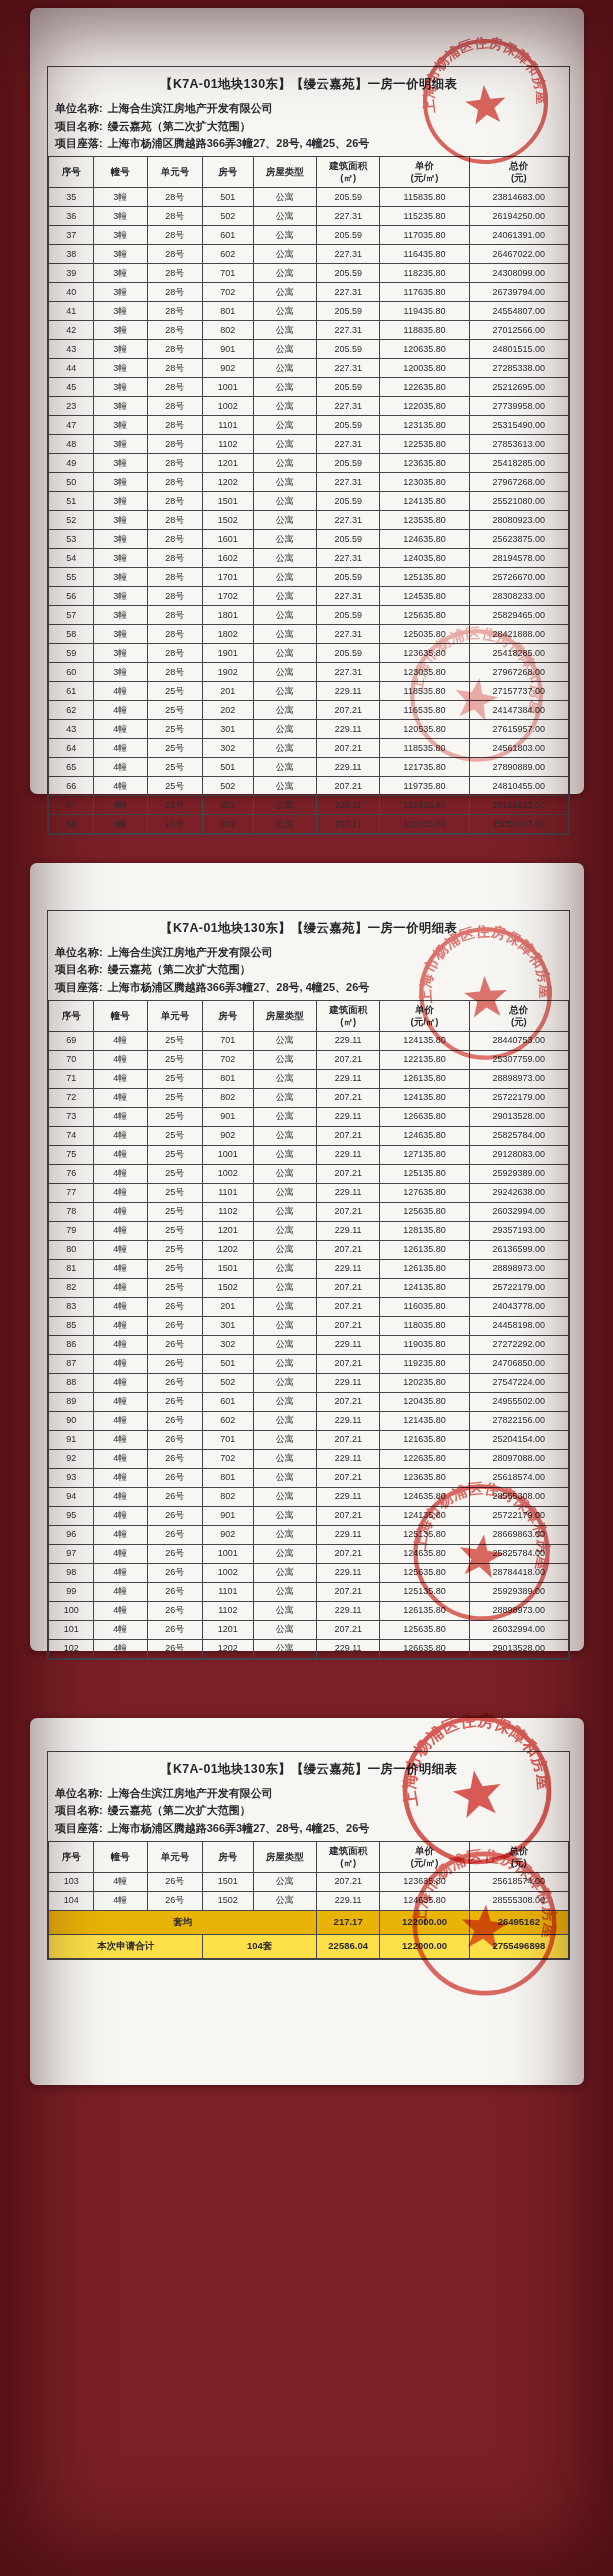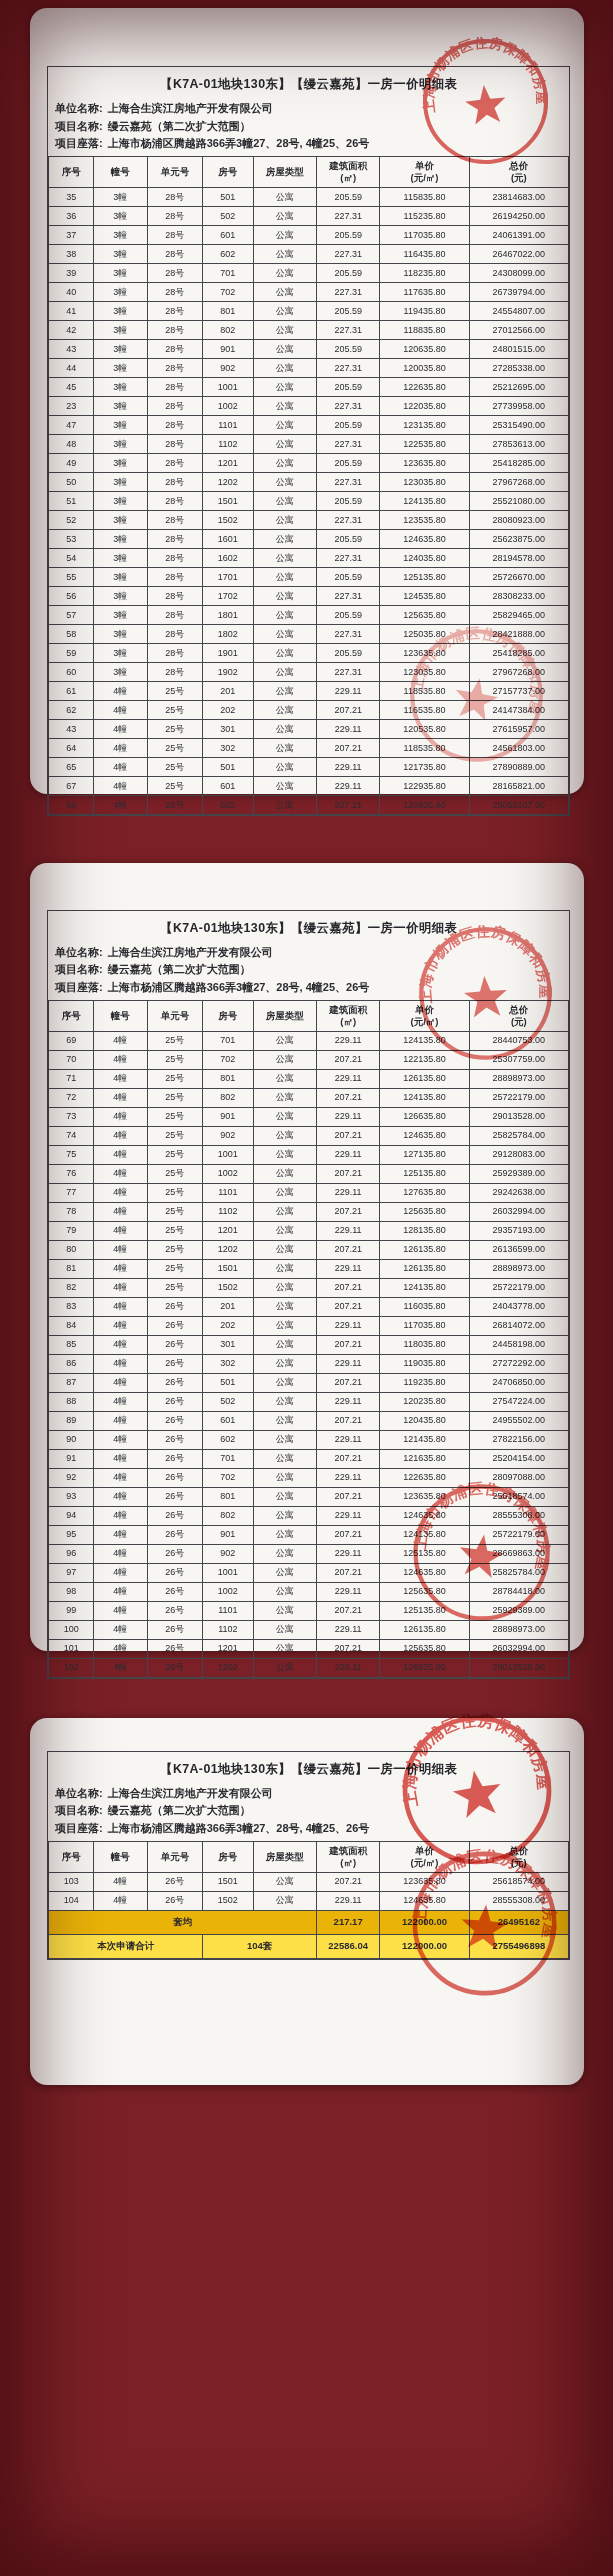--- a/index.html
+++ b/index.html
@@ -1,21 +1,21 @@
 <!DOCTYPE html>
 <html style="font-size:13.3px"><head>
 <meta charset="utf-8">
 <title>一房一价明细表</title>
 <style>
   html,body{margin:0;padding:0;background:#5e171b;}
   .page{position:relative;width:614px;height:2576px;background:#7a2026;overflow:hidden;
         font-family:"Liberation Sans","DejaVu Sans",sans-serif;}
   .page::after{content:"";position:absolute;inset:0;z-index:6;pointer-events:none;
         box-shadow:inset 0 0 75px 31.5px rgba(42,2,6,.55);}
-  .panel{position:absolute;left:30px;width:554px;background:#f7f6f3;border-radius:17px;
+  .panel{position:absolute;left:30px;width:554px;background:#f7f6f3;border-radius:7px;
         box-shadow:0 1.7px 8.3px rgba(0,0,0,.4);z-index:1;}
   .panel1{top:8.3px;height:786px;}
   .panel2{top:863px;height:788px;}
   .panel3{top:1718px;height:367px;}
   .doc{position:absolute;left:17.4px;right:14px;border:1.7px solid #43434a;background:transparent;}
   .panel1 .doc{top:58px;}
   .panel2 .doc{top:47px;}
   .panel3 .doc{top:33px;}
   .doc-title{height:33px;line-height:35px;text-align:center;font-size:12.4px;font-weight:bold;
         color:#26262b;letter-spacing:0.4px;}
@@ -400,20 +400,30 @@
               <td>65</td>
               <td>4幢</td>
               <td>25号</td>
               <td>501</td>
               <td>公寓</td>
               <td>229.11</td>
               <td>121735.80</td>
               <td>27890889.00</td>
             </tr>
             <tr>
+              <td>66</td>
+              <td>4幢</td>
+              <td>25号</td>
+              <td>502</td>
+              <td>公寓</td>
+              <td>207.21</td>
+              <td>119735.80</td>
+              <td>24810455.00</td>
+            </tr>
+            <tr>
               <td>67</td>
               <td>4幢</td>
               <td>25号</td>
               <td>601</td>
               <td>公寓</td>
               <td>229.11</td>
               <td>122935.80</td>
               <td>28165821.00</td>
             </tr>
             <tr>
@@ -612,30 +622,20 @@
             </tr>
             <tr>
               <td>83</td>
               <td>4幢</td>
               <td>26号</td>
               <td>201</td>
               <td>公寓</td>
               <td>207.21</td>
               <td>116035.80</td>
               <td>24043778.00</td>
-            </tr>
-            <tr>
-              <td>84</td>
-              <td>4幢</td>
-              <td>26号</td>
-              <td>202</td>
-              <td>公寓</td>
-              <td>229.11</td>
-              <td>117035.80</td>
-              <td>26814072.00</td>
             </tr>
             <tr>
               <td>85</td>
               <td>4幢</td>
               <td>26号</td>
               <td>301</td>
               <td>公寓</td>
               <td>207.21</td>
               <td>118035.80</td>
               <td>24458198.00</td>

